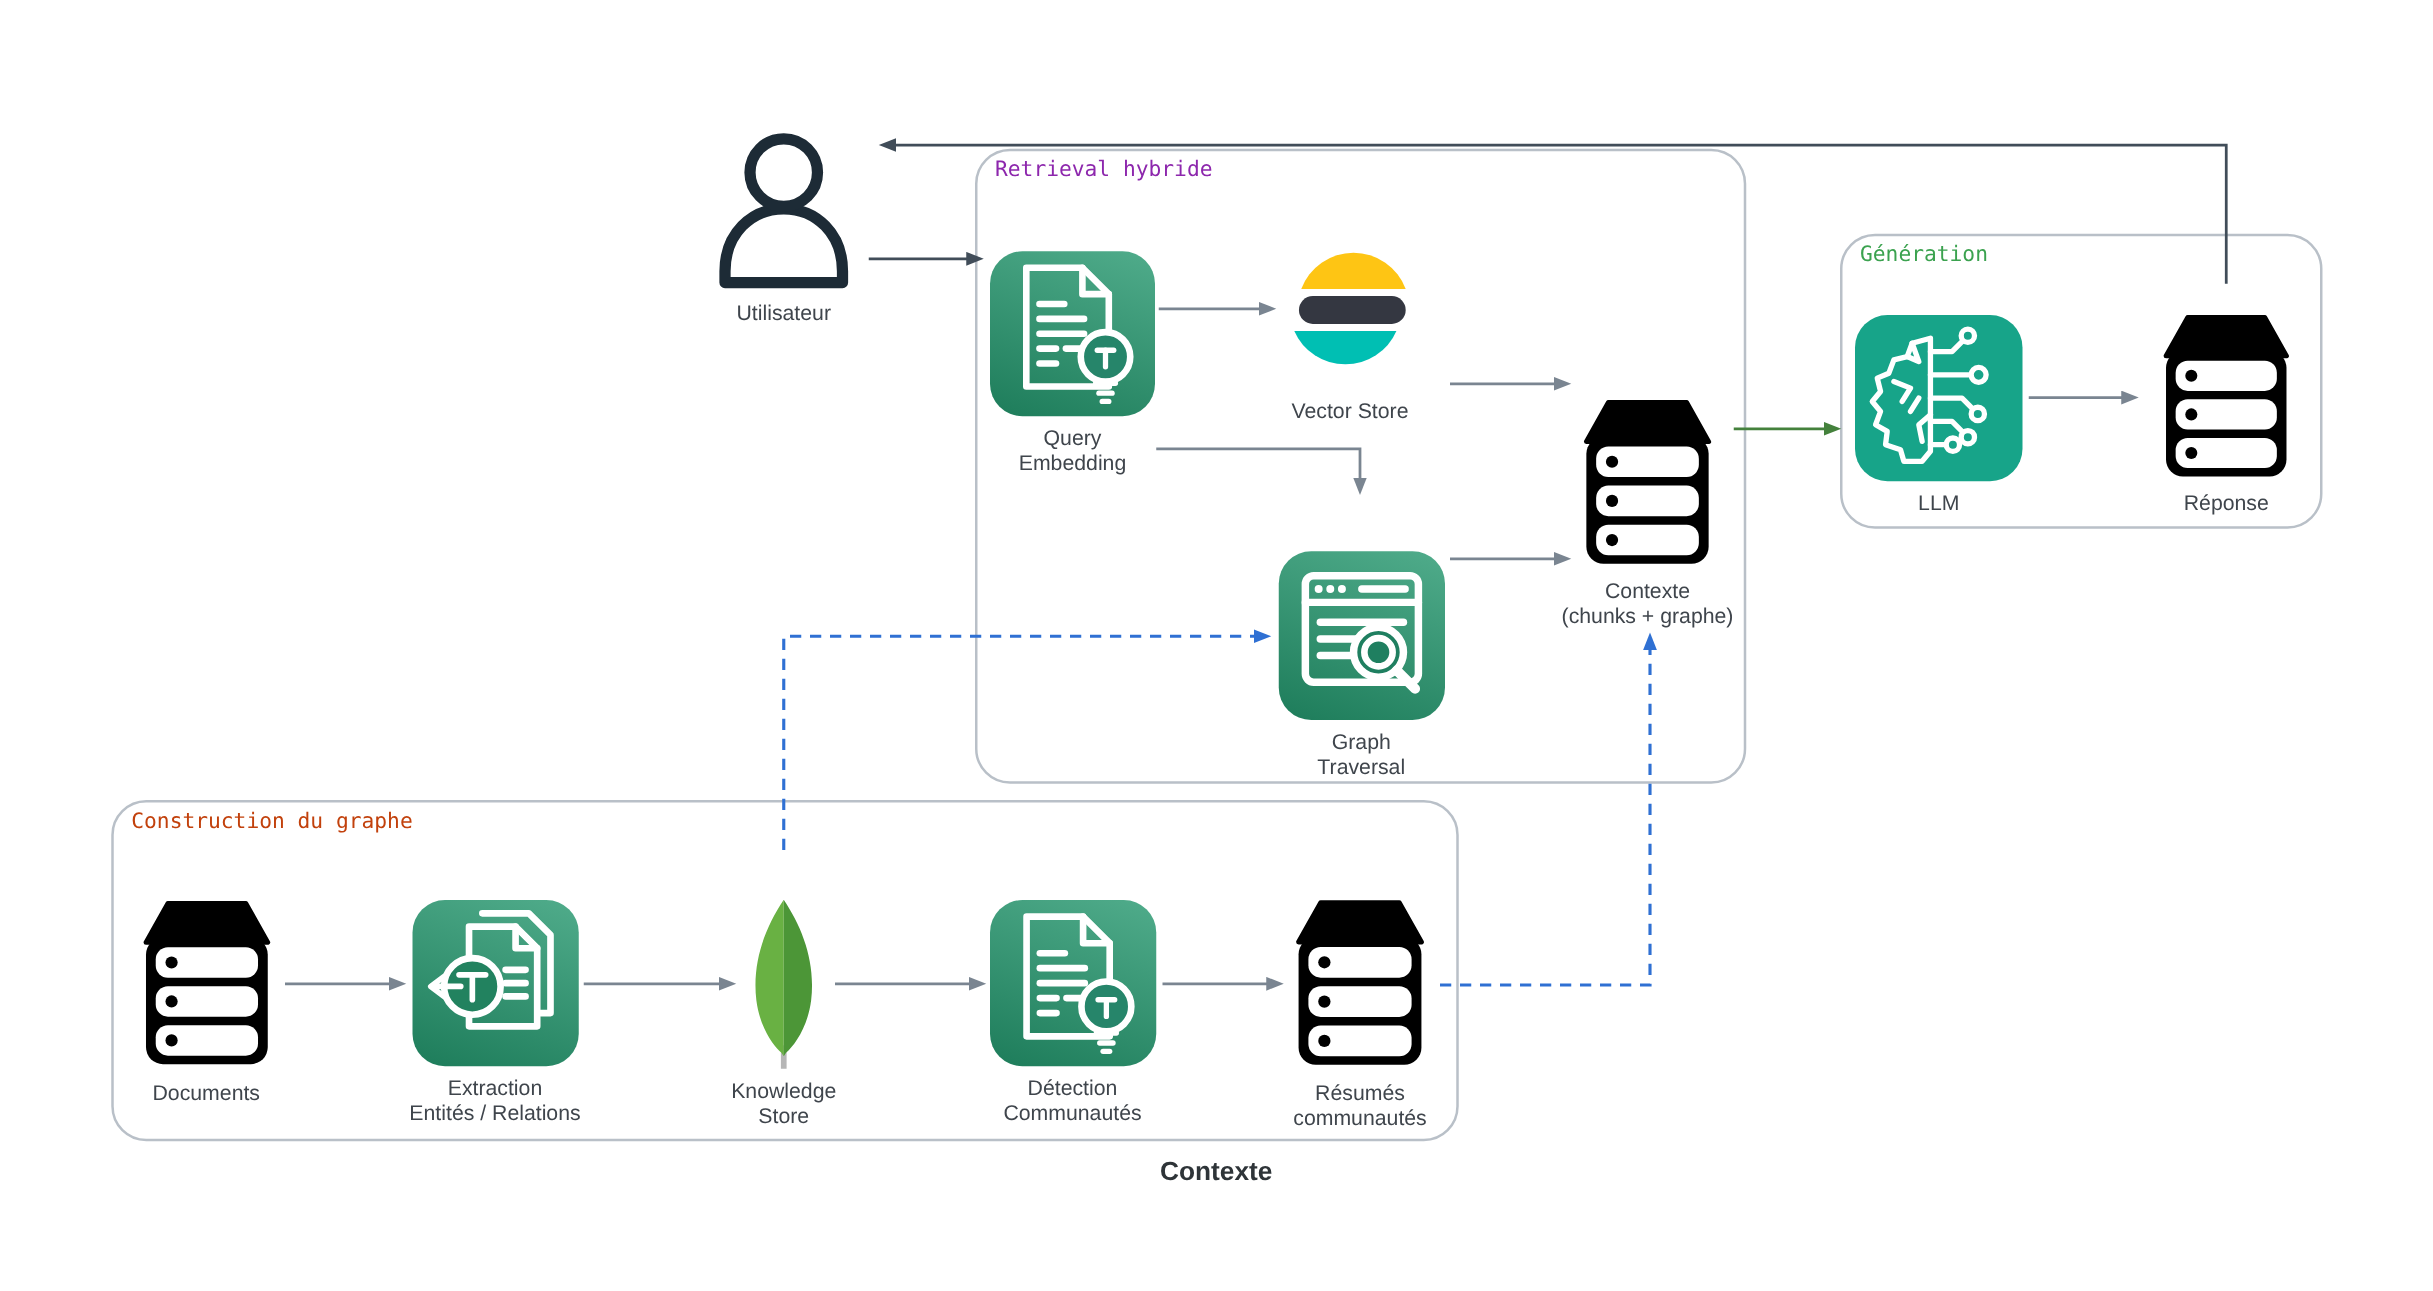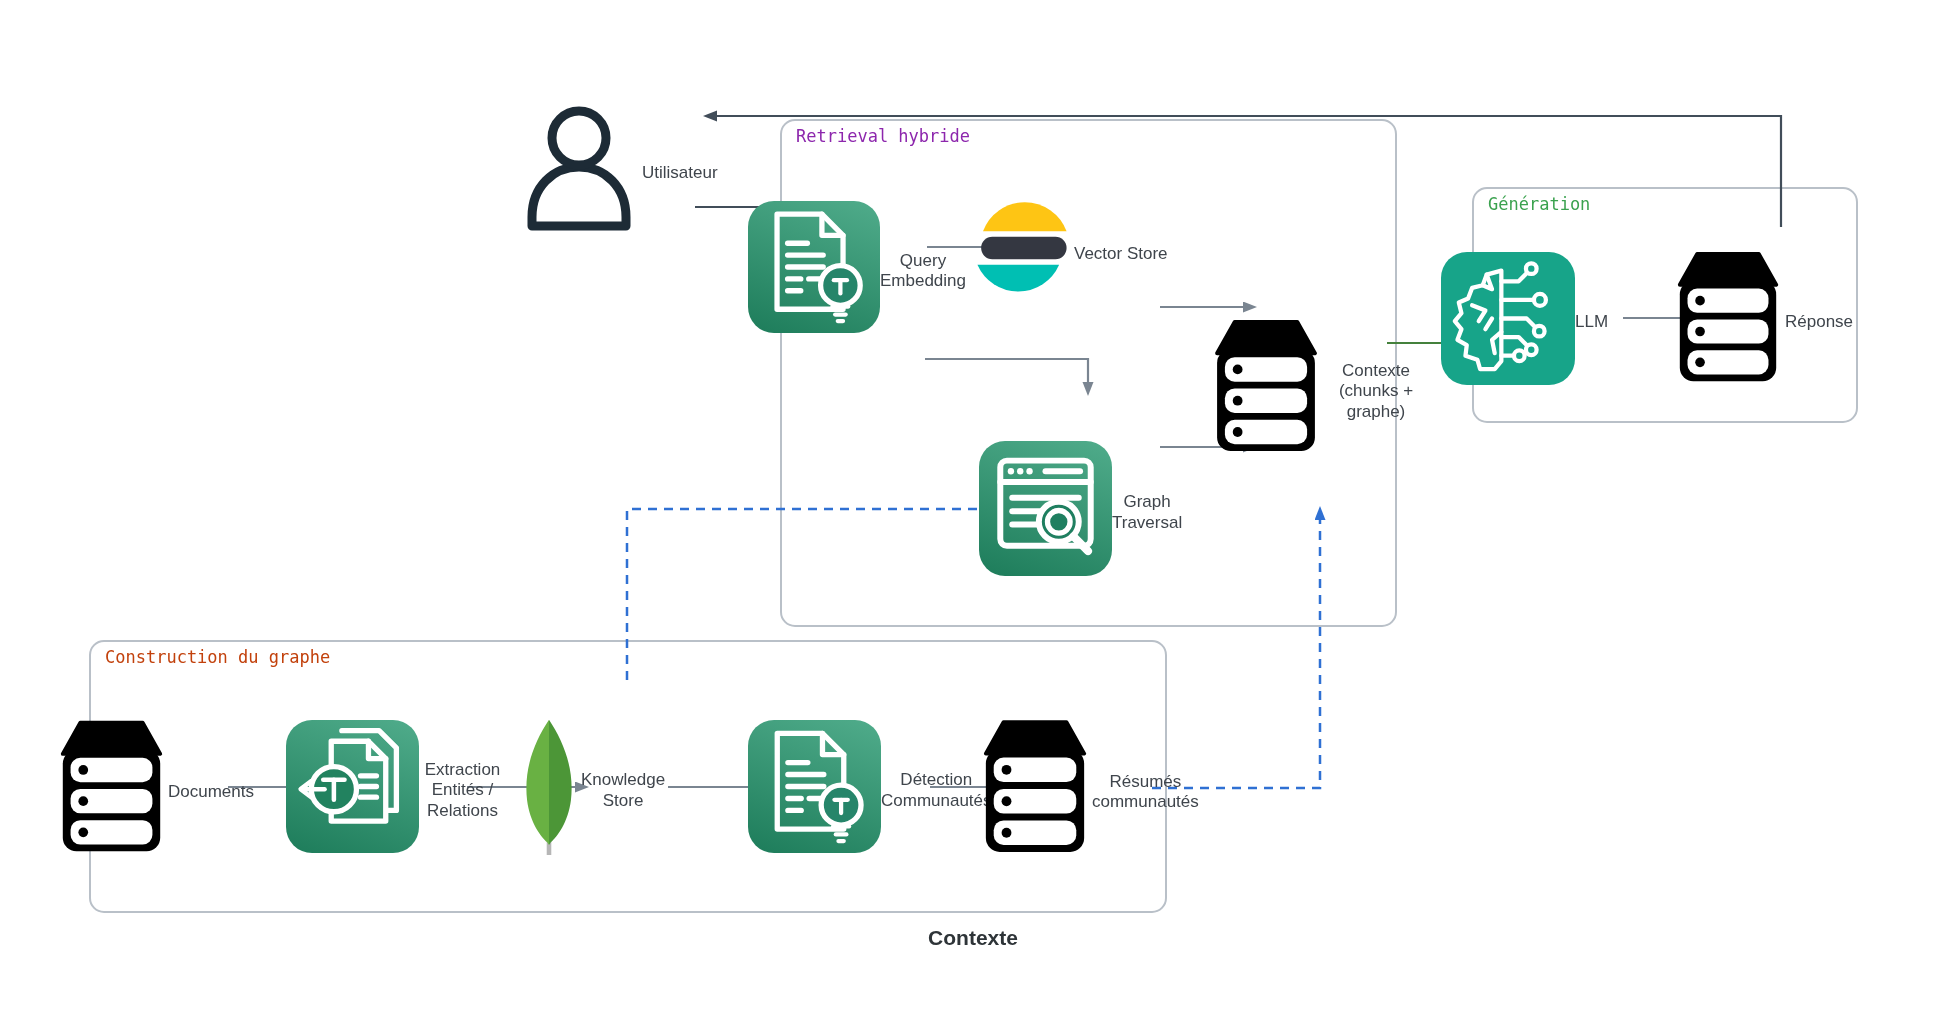--- a/index.html
+++ b/index.html
@@ -1,21 +1,21 @@
 <!DOCTYPE html>
 <html><head>
 <meta charset="utf-8">
 <style>
   html,body{margin:0;padding:0;background:#ffffff;}
   #canvas{position:relative;width:1946px;height:1033px;background:#ffffff;overflow:hidden;
           font-family:"Liberation Sans", sans-serif;}
-  .group{position:absolute;border:2px solid #b9c0c8;border-radius:15px;background:transparent;box-sizing:border-box;}
+  .group{position:absolute;border:2px solid #b9c0c8;border-radius:28px;background:transparent;box-sizing:border-box;}
   .glabel{position:absolute;left:14px;top:5px;font-family:"DejaVu Sans Mono","Liberation Mono",monospace;
           font-size:17px;white-space:nowrap;}
-  .node{position:absolute;display:flex;flex-direction:row;align-items:center;}
+  .node{position:absolute;display:flex;flex-direction:column;align-items:center;}
   .node .ic{flex:0 0 auto;}
   .nlabel{margin-top:8px;font-size:17px;line-height:1.18;color:#3f454c;text-align:center;white-space:pre-line;}
   .badge{border-radius:26px;}
   #edges{position:absolute;left:0;top:0;z-index:3;pointer-events:none;}
   .node{z-index:4;}
   .group{z-index:1;}
   .title{position:absolute;font-size:21px;font-weight:bold;color:#2e3438;z-index:4;
          width:260px;text-align:center;}
 </style>
 </head>

